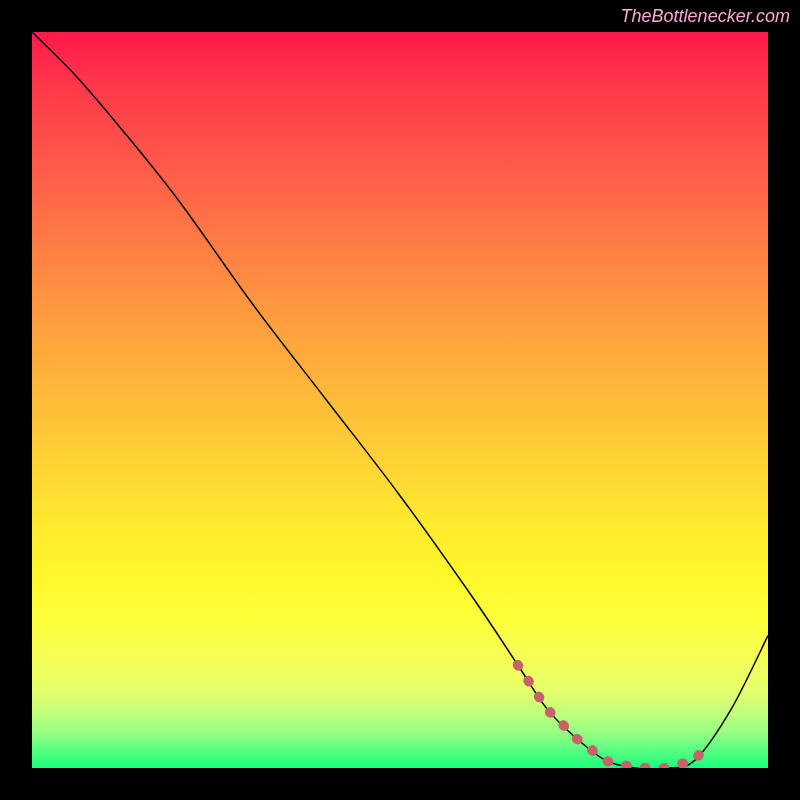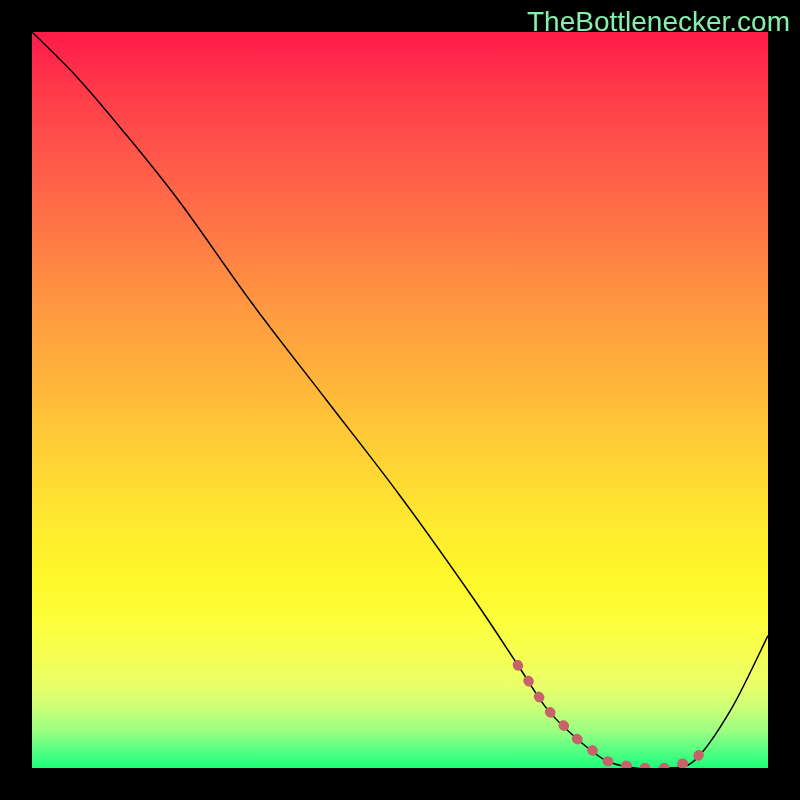--- a/index.html
+++ b/index.html
@@ -8,24 +8,25 @@
     height: 800px;
     background: #000;
     font-family: Arial, sans-serif;
     position: relative;
     overflow: hidden;
   }
   .watermark {
     position: absolute;
     top: 6px;
     right: 10px;
-    color: #86efac;
-    font-size: 28px;
+    color: #f9a8d4;
+    font-size: 18px;
     font-weight: 500;
     z-index: 10;
+    font-style: italic;
   }
   .plot-area {
     position: absolute;
     top: 32px;
     left: 32px;
     width: 736px;
     height: 736px;
     overflow: hidden;
   }
   .gradient-bg {

